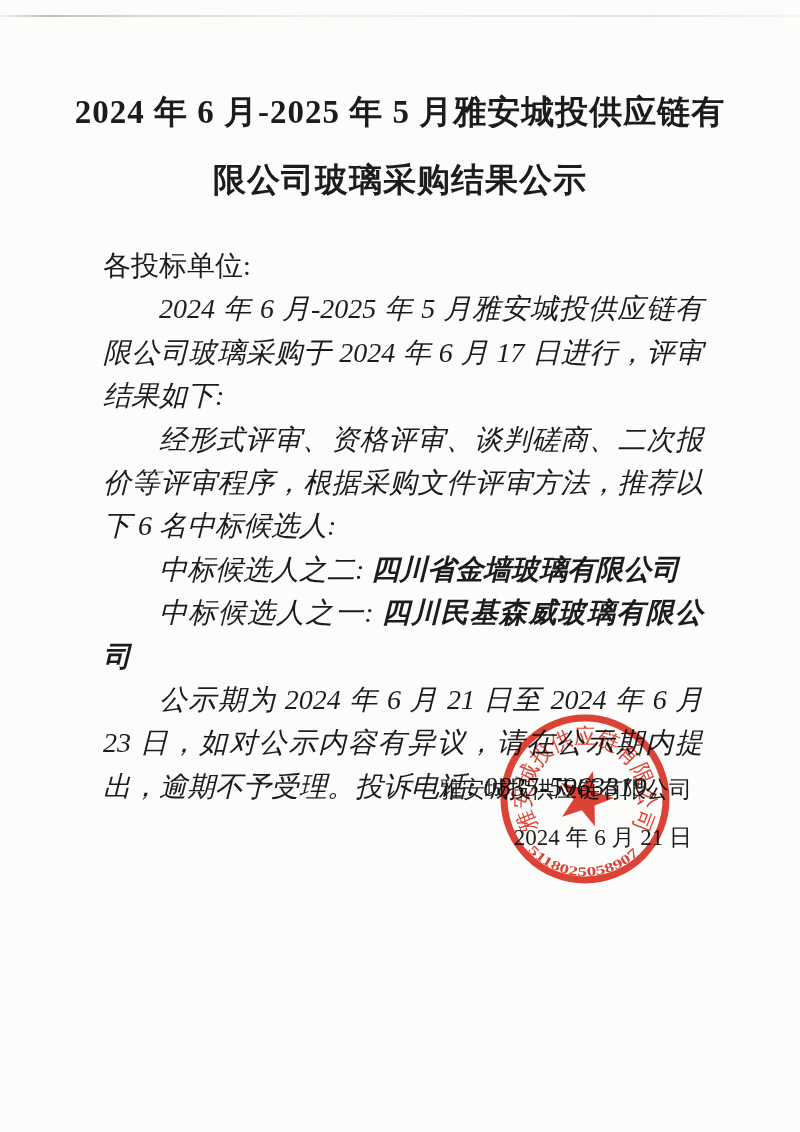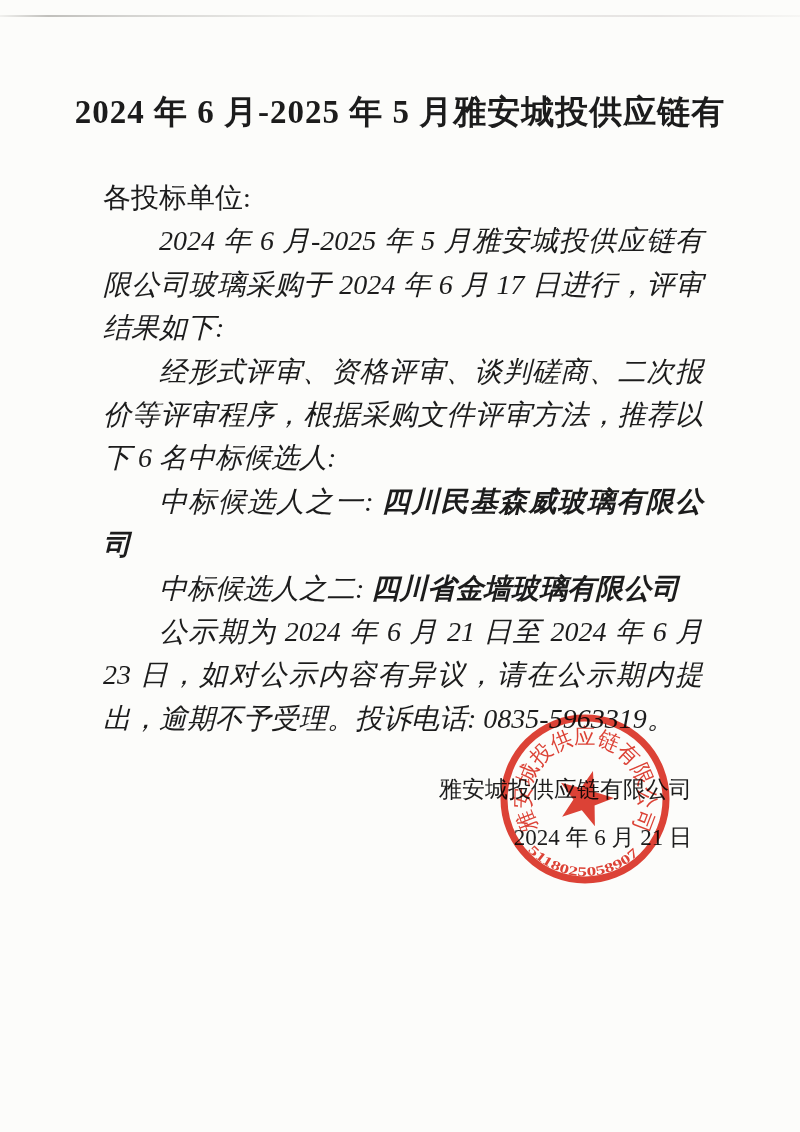--- a/index.html
+++ b/index.html
@@ -65,28 +65,29 @@
 </style>
 </head>
 <body>
 
 <div class="page">
 
   <div class="scan-line"></div>
 
   <h1 class="title">
     <span>2024 年 6 月-2025 年 5 月雅安城投供应链有</span>
+    <span>限公司玻璃采购结果公示</span>
   </h1>
 
   <div class="body-text">
     <p>各投标单位:</p>
     <p class="indent">2024 年 6 月-2025 年 5 月雅安城投供应链有限公司玻璃采购于 2024 年 6 月 17 日进行，评审结果如下:</p>
     <p class="indent">经形式评审、资格评审、谈判磋商、二次报价等评审程序，根据采购文件评审方法，推荐以下 6 名中标候选人:</p>
+    <p class="indent"><span>中标候选人之二: </span><span class="candidate-name">四川省金墙玻璃有限公司</span></p>
     <p class="indent"><span>中标候选人之一: </span><span class="candidate-name">四川民基森威玻璃有限公司</span></p>
-    <p class="indent"><span>中标候选人之二: </span><span class="candidate-name">四川省金墙玻璃有限公司</span></p>
     <p class="indent">公示期为 2024 年 6 月 21 日至 2024 年 6 月 23 日，如对公示内容有异议，请在公示期内提出，逾期不予受理。投诉电话: 0835-5963319。</p>
   </div>
 
   <div class="signature">
     <div>雅安城投供应链有限公司</div>
     <div>2024 年 6 月 21 日</div>
   </div>
 
   <svg class="seal" viewBox="0 0 180 180" aria-hidden="true">
     <circle cx="90" cy="90" r="81" fill="none" stroke-width="7" stroke="#dd372a"></circle>

